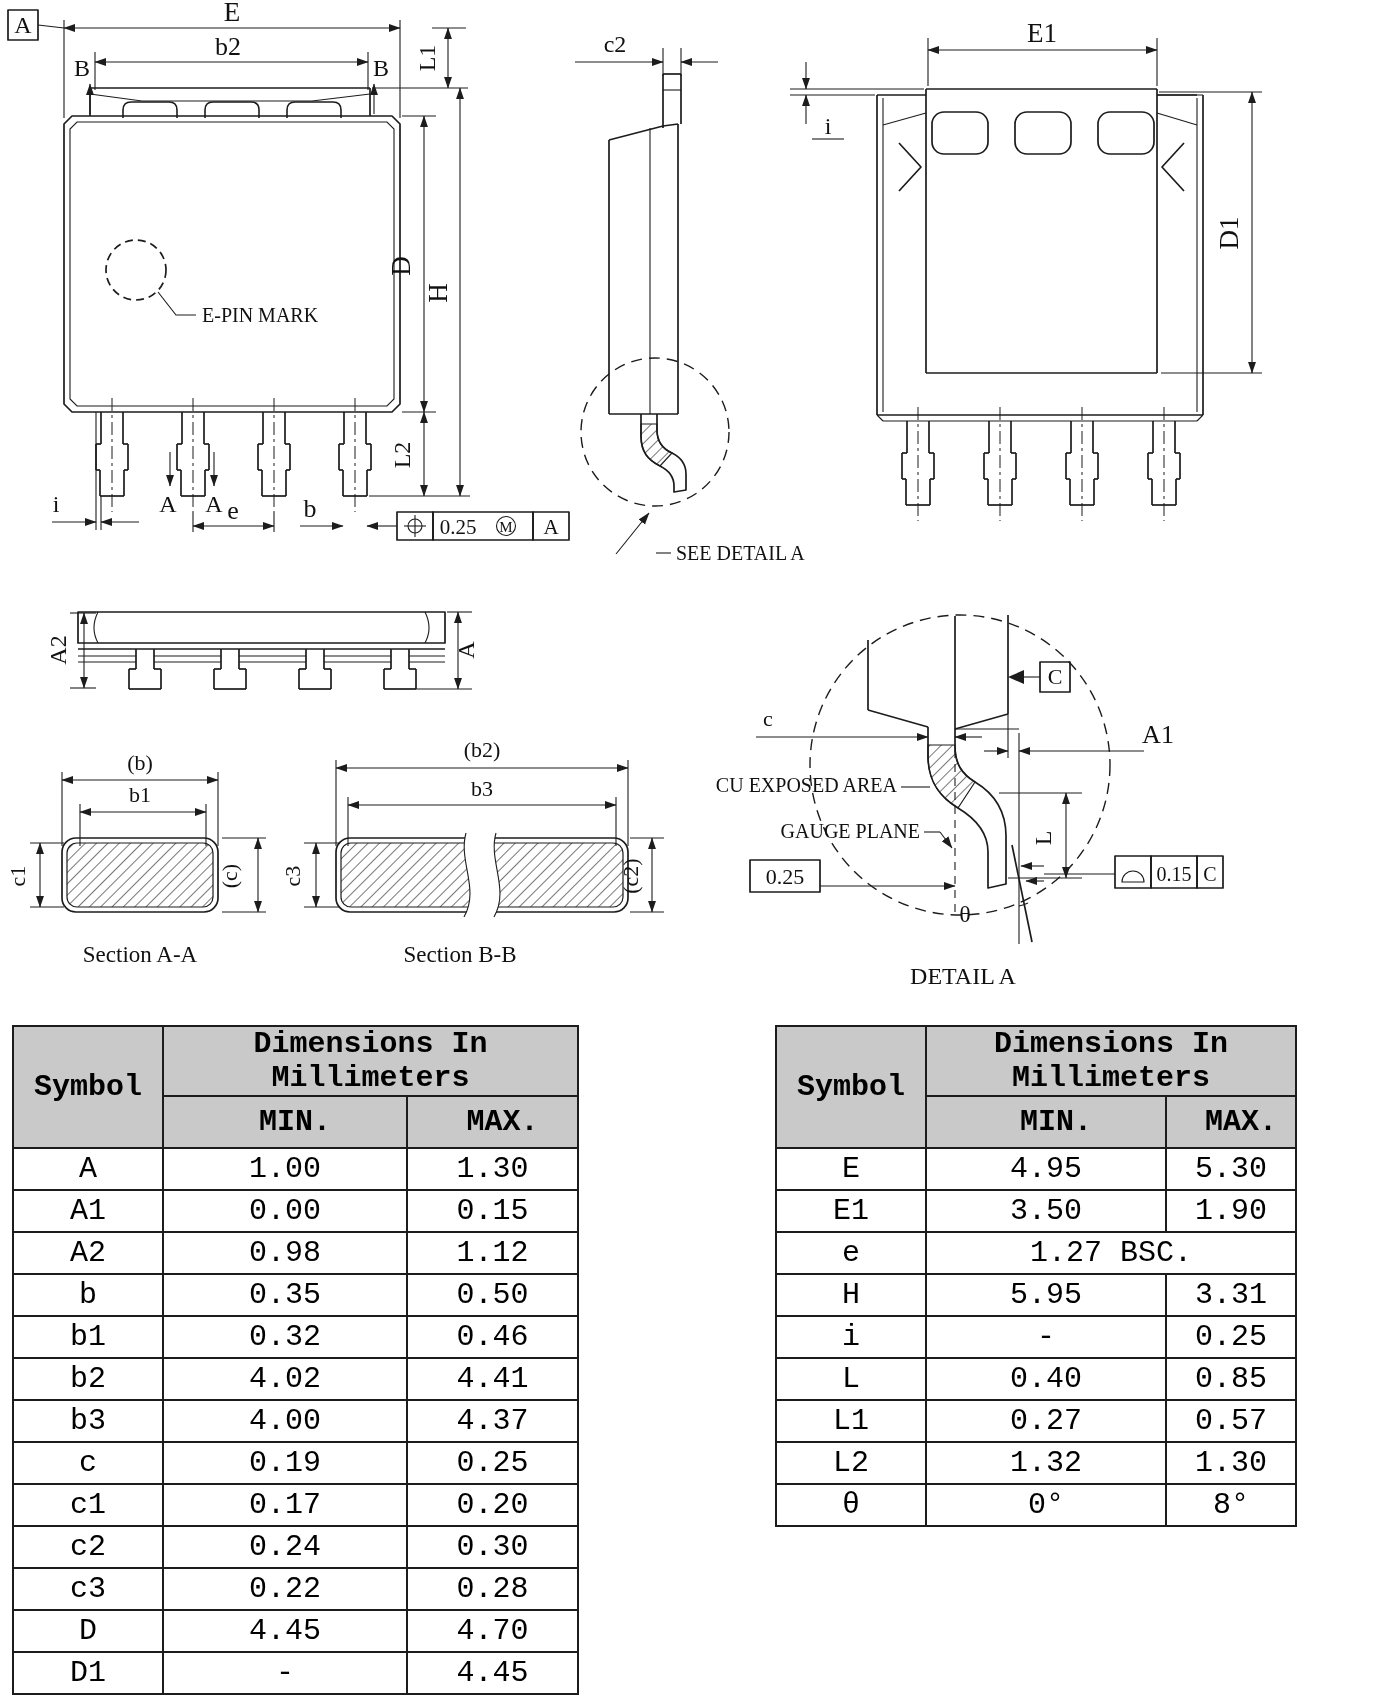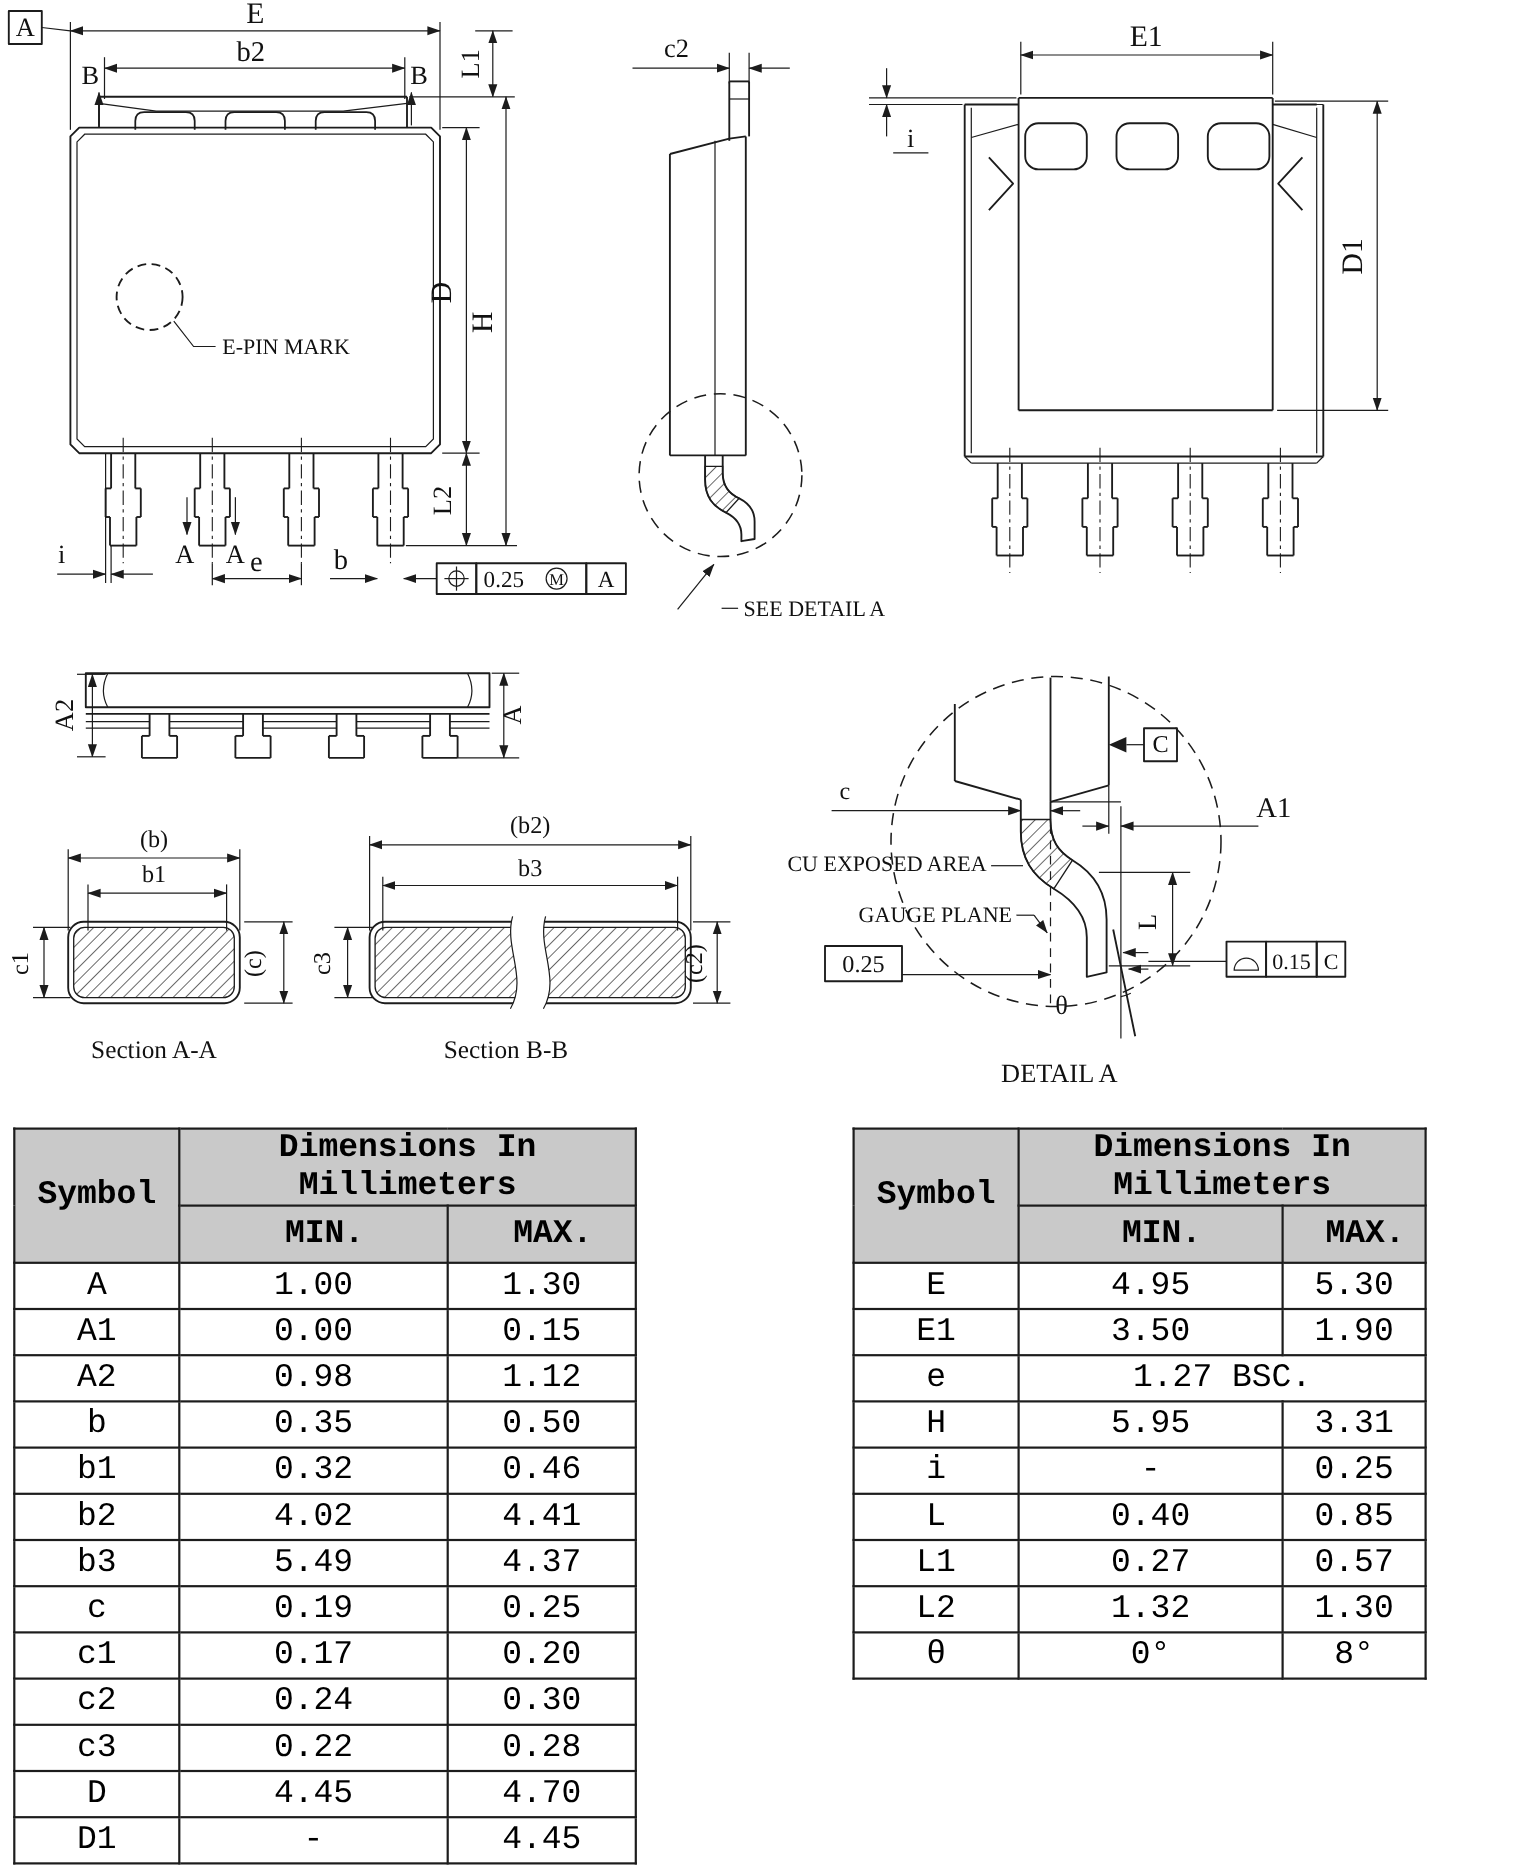--- a/index.html
+++ b/index.html
@@ -402,21 +402,21 @@
         <td>0.32</td>
         <td>0.46</td>
       </tr>
       <tr>
         <td>b2</td>
         <td>4.02</td>
         <td>4.41</td>
       </tr>
       <tr>
         <td>b3</td>
-        <td>5.49</td>
+        <td>4.00</td>
         <td>4.37</td>
       </tr>
       <tr>
         <td>c</td>
         <td>0.19</td>
         <td>0.25</td>
       </tr>
       <tr>
         <td>c1</td>
         <td>0.17</td>

